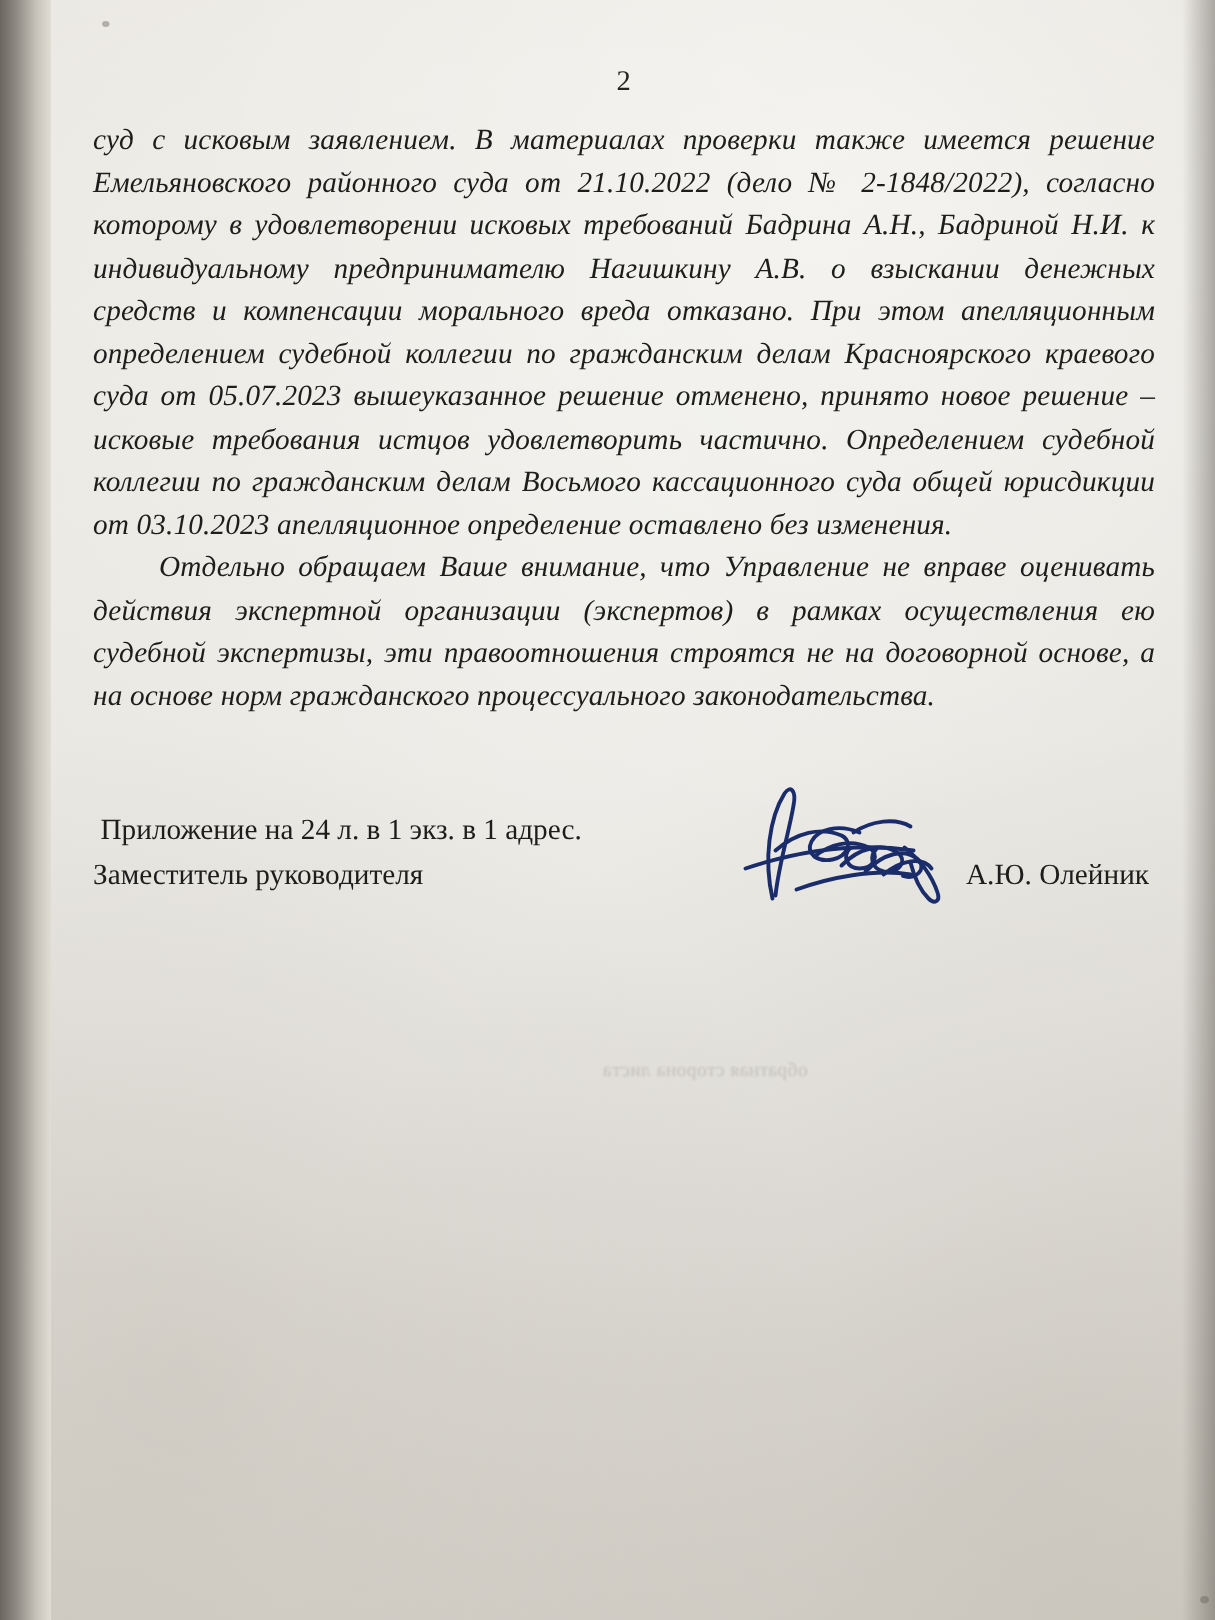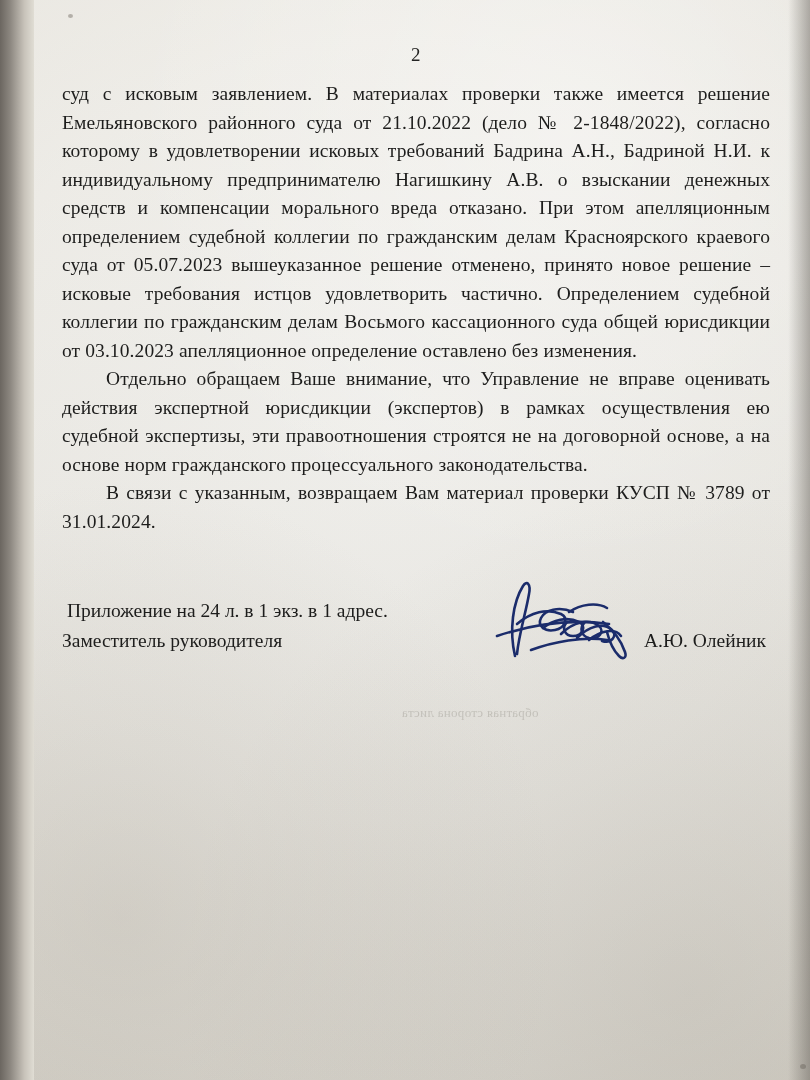--- a/index.html
+++ b/index.html
@@ -90,20 +90,21 @@
   }
 
   p.body-text {
     margin: 0;
     font-size: 19.5px;
     line-height: 28.5px;
     text-align: justify;
     text-justify: inter-word;
     color: #1d1d1c;
     letter-spacing: .1px;
+    font-style: italic;
   }
   p.indent { text-indent: 44px; }
 
   .spacer-lg { height: 56px; }
 
   .attachment {
     margin: 5px;
     font-size: 19.5px;
     line-height: 28px;
     color: #1d1d1c;
@@ -159,23 +160,22 @@
 
   <div class="speck" style="left:68px; top:14px; width:5px; height:4px;"></div>
   <div class="speck" style="left:800px; top:1064px; width:6px; height:5px;"></div>
 
   <div class="content">
 
     <div class="page-number">2</div>
 
     <p class="body-text">суд с исковым заявлением. В материалах проверки также имеется решение Емельяновского районного суда от 21.10.2022 (дело № 2-1848/2022), согласно которому в удовлетворении исковых требований Бадрина А.Н., Бадриной Н.И. к индивидуальному предпринимателю Нагишкину А.В. о взыскании денежных средств и компенсации морального вреда отказано. При этом апелляционным определением судебной коллегии по гражданским делам Красноярского краевого суда от 05.07.2023 вышеуказанное решение отменено, принято новое решение – исковые требования истцов удовлетворить частично. Определением судебной коллегии по гражданским делам Восьмого кассационного суда общей юрисдикции от 03.10.2023 апелляционное определение оставлено без изменения.</p>
 
-    <p class="body-text indent">Отдельно обращаем Ваше внимание, что Управление не вправе оценивать действия экспертной юрисдикции (экспертов) в рамках осуществления ею судебной экспертизы, эти правоотношения строятся не на договорной основе, а на основе норм гражданского процессуального законодательства.</p>
-
-    <p class="body-text indent">В связи с указанным, возвращаем Вам материал проверки КУСП № 3789 от 31.01.2024.</p>
+    <p class="body-text indent">Отдельно обращаем Ваше внимание, что Управление не вправе оценивать действия экспертной организации (экспертов) в рамках осуществления ею судебной экспертизы, эти правоотношения строятся не на договорной основе, а на основе норм гражданского процессуального законодательства.</p>
+
 
     <div class="spacer-lg"></div>
 
     <p class="attachment">Приложение на 24 л. в 1 экз. в 1 адрес.</p>
 
     <div class="sign-row">
       <span class="sign-title">Заместитель руководителя</span>
 
       <span class="signature">
         <svg width="200" height="90" viewBox="0 0 200 90" aria-hidden="true">

